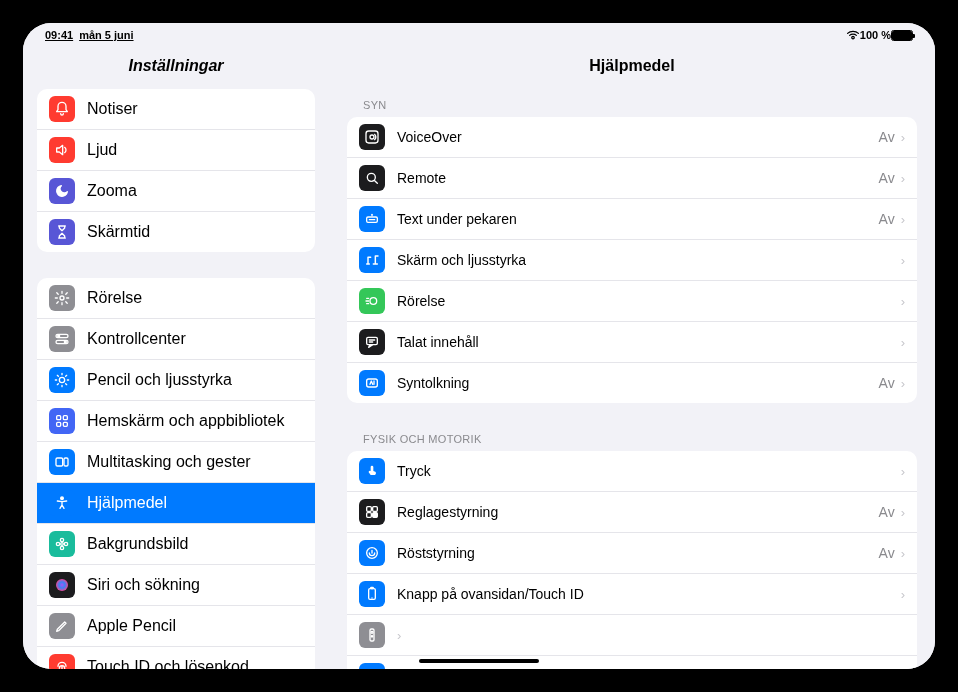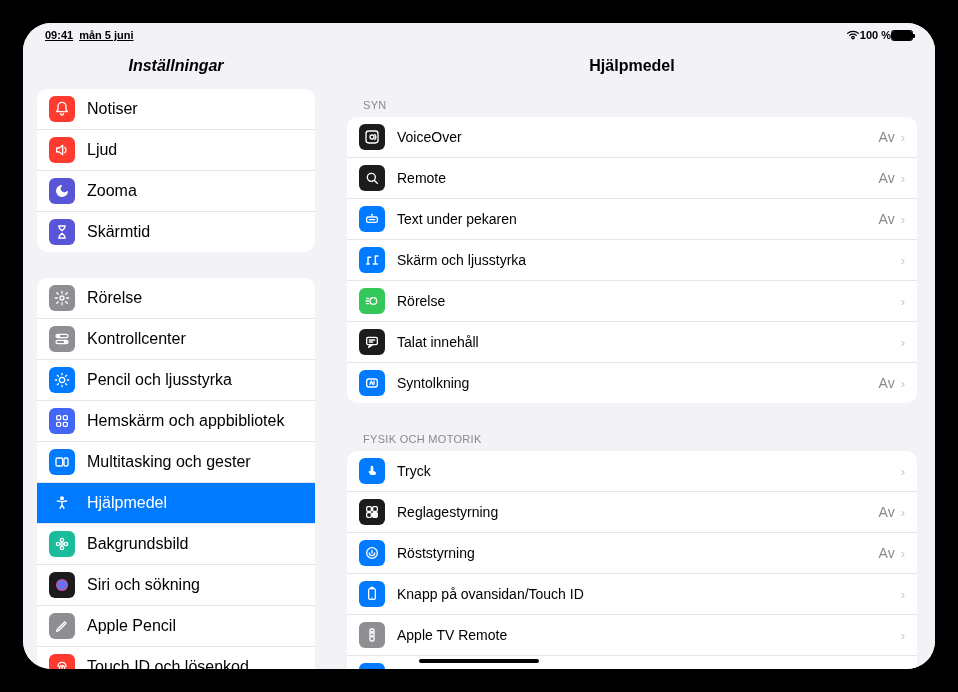--- a/index.html
+++ b/index.html
@@ -464,21 +464,20 @@
                 <span class="chevron">›</span>
               </div>
               <div class="detail-item">
                 <div class="detail-icon" style="background: rgb(142, 142, 147);">
                   <svg viewBox="0 0 24 24" fill="none" stroke="#fff" stroke-width="2" stroke-linecap="round" stroke-linejoin="round">
                     <rect x="9" y="3" width="6" height="18" rx="2"></rect>
                     <circle cx="12" cy="8" r="1.5"></circle>
                     <circle cx="12" cy="14" r="1"></circle>
                   </svg>
                 </div>
-                <span class="detail-label">Apple TV Remote</span>
                 <span class="chevron">›</span>
               </div>
               <div class="detail-item">
                 <div class="detail-icon" style="background: rgb(0, 122, 255);">
                   <svg viewBox="0 0 24 24" fill="none" stroke="#fff" stroke-width="2" stroke-linecap="round" stroke-linejoin="round">
                     <rect x="6" y="4" width="12" height="16" rx="2"></rect>
                     <path d="M11 10l3 5-2 1-2-4z" fill="#fff"></path>
                   </svg>
                 </div>
                 <span class="detail-label">Pekarstyrning</span>

